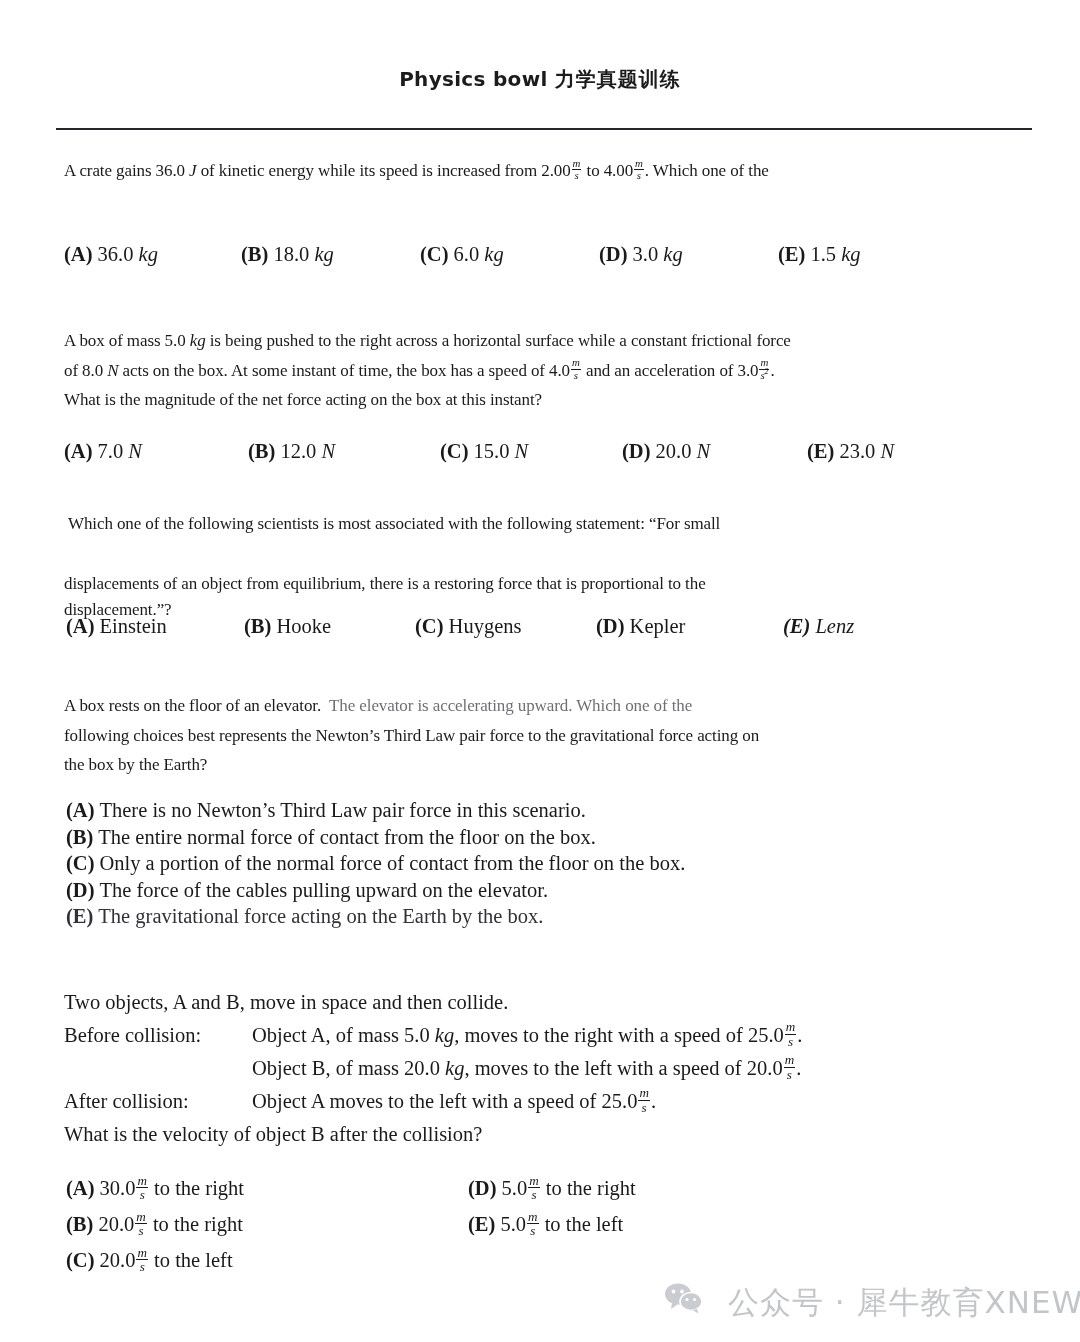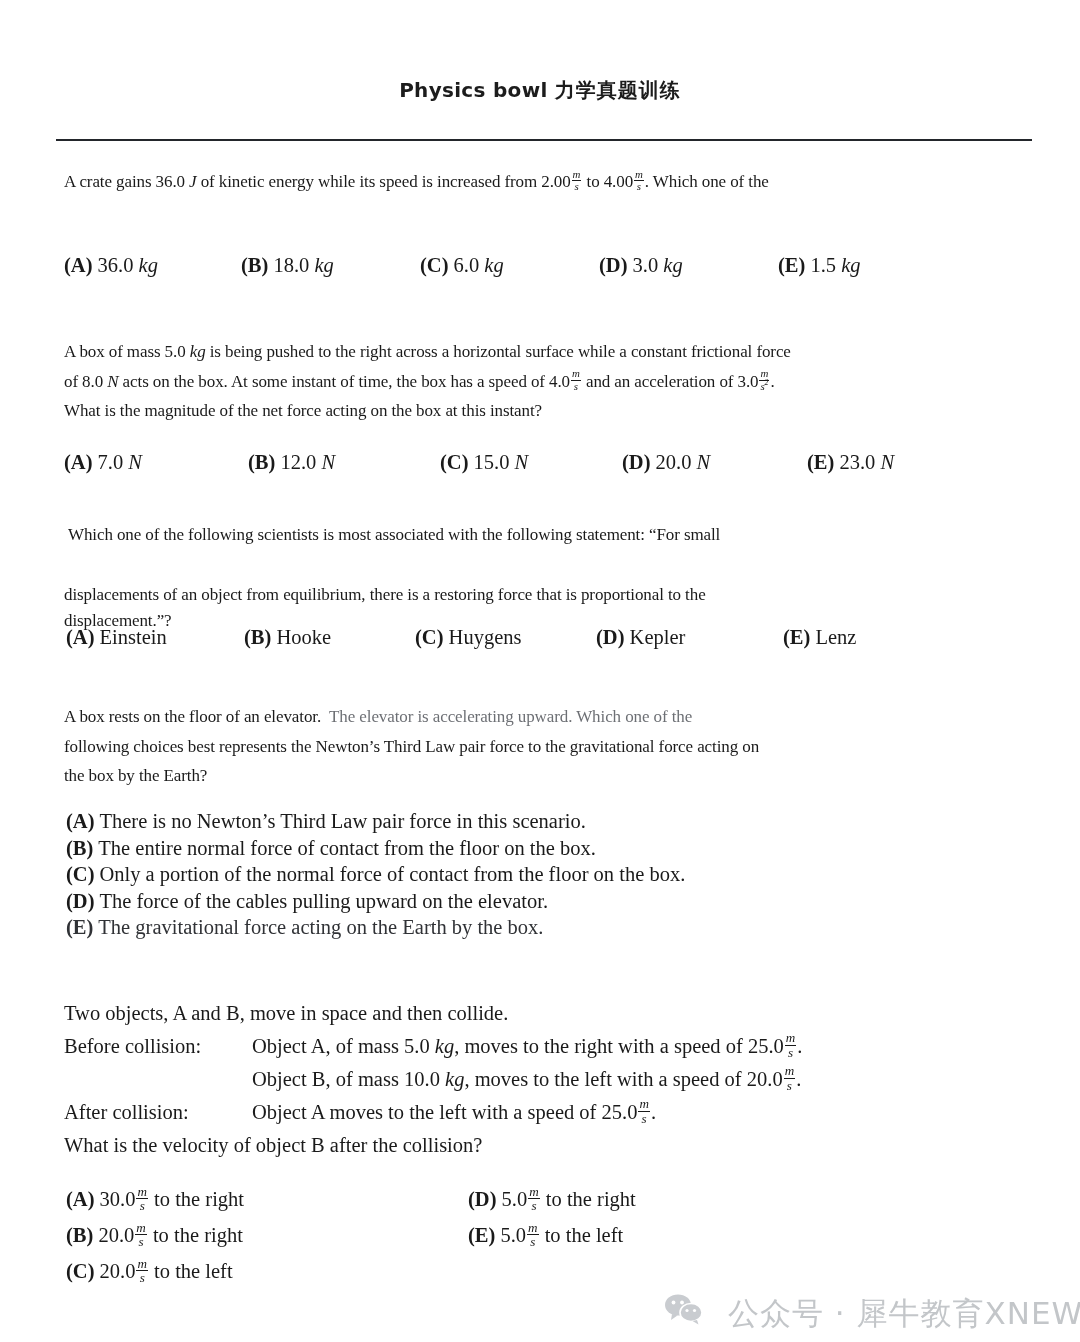--- a/index.html
+++ b/index.html
@@ -11,21 +11,21 @@
     width: 1080px;
     height: 1342px;
     position: relative;
     font-family: "Liberation Serif", "DejaVu Serif", serif;
     color: #1a1a1a;
     overflow: hidden;
   }
 
   .page {
     position: absolute;
-    left: 0; top: 15px;
+    left: 0; top: 4px;
     width: 1080px;
     height: 1068px;
   }
 
   
   .doc-title {
     position: absolute;
     left: 0;
     top: 62px;
     width: 1080px;
@@ -199,41 +199,41 @@
     <p style="text-indent:4px; line-height:26px;">Which one of the following scientists is most associated with the following statement: “For small</p>
     <p style="line-height:26px;margin-top:34px;">displacements of an object from equilibrium, there is a restoring force that is proportional to the</p>
     <p style="line-height:26px;">displacement.”?</p>
   </div>
 
   <div class="choices-row" style="top:608px;">
     <span class="ch" style="left:2px;"><b>(A)</b> <span>Einstein</span></span>
     <span class="ch" style="left:180px;"><b>(B)</b> <span>Hooke</span></span>
     <span class="ch" style="left:351px;"><b>(C)</b> <span>Huygens</span></span>
     <span class="ch" style="left:532px;"><b>(D)</b> <span>Kepler</span></span>
-    <span class="ch" style="left:719px;"><b>(E)</b> <span>Lenz</span></span>
+    <span class="ch" style="left:719px;font-style:italic;"><b>(E)</b> <span>Lenz</span></span>
   </div>
 
   <div class="q" style="top:687px;">
     <p><span>A box rests on the floor of an elevator.</span>&nbsp; <span class="faded">The elevator is accelerating upward.  Which one of the</span></p>
     <p>following choices best represents the Newton’s Third Law pair force to the gravitational force acting on</p>
     <p>the box by the Earth?</p>
   </div>
 
   <div class="choices-stack" style="top:793px;">
     <div class="row"><b>(A)</b><span>There is no Newton’s Third Law pair force in this scenario.</span></div>
     <div class="row"><b>(B)</b><span>The entire normal force of contact from the floor on the box.</span></div>
     <div class="row"><b>(C)</b><span>Only a portion of the normal force of contact from the floor on the box.</span></div>
     <div class="row"><b>(D)</b><span>The force of the cables pulling upward on the elevator.</span></div>
     <div class="row" style="color:#303236;"><b>(E)</b><span>The gravitational force acting on the Earth by the box.</span></div>
   </div>
 
   <div class="collide" style="top:982px;">
     <div class="line">Two objects, A and B, move in space and then collide.</div>
     <div class="line"><span class="lbl">Before collision:</span><span>Object A, of mass 5.0 </span><span class="it">kg</span><span>, moves to the right with a speed of 25.0</span><span class="frac"><span class="num">m</span><span class="den">s</span></span><span>.</span></div>
-    <div class="line"><span class="lbl"></span><span>Object B, of mass 10.0 </span><span class="it">kg</span><span>, moves to the left with a speed of 20.0</span><span class="frac"><span class="num">m</span><span class="den">s</span></span><span>.</span></div>
+    <div class="line"><span class="lbl"></span><span>Object B, of mass 20.0 </span><span class="it">kg</span><span>, moves to the left with a speed of 20.0</span><span class="frac"><span class="num">m</span><span class="den">s</span></span><span>.</span></div>
     <div class="line"><span class="lbl">After collision:</span><span>Object A moves to the left with a speed of 25.0</span><span class="frac"><span class="num">m</span><span class="den">s</span></span><span>.</span></div>
     <div class="line">What is the velocity of object B after the collision?</div>
   </div>
 
   <div class="choices-two-col" style="top:1172px;">
     <span class="ch" style="left:0px;   top:0px;"><b>(A)</b> <span>30.0</span><span class="frac"><span class="num">m</span><span class="den">s</span></span> <span>to the right</span></span>
     <span class="ch" style="left:0px;   top:36px;"><b>(B)</b> <span>20.0</span><span class="frac"><span class="num">m</span><span class="den">s</span></span> <span>to the right</span></span>
     <span class="ch" style="left:0px;   top:72px;"><b>(C)</b> <span>20.0</span><span class="frac"><span class="num">m</span><span class="den">s</span></span> <span>to the left</span></span>
     <span class="ch" style="left:402px; top:0px;"><b>(D)</b> <span>5.0</span><span class="frac"><span class="num">m</span><span class="den">s</span></span> <span>to the right</span></span>
     <span class="ch" style="left:402px; top:36px;"><b>(E)</b> <span>5.0</span><span class="frac"><span class="num">m</span><span class="den">s</span></span> <span>to the left</span></span>

